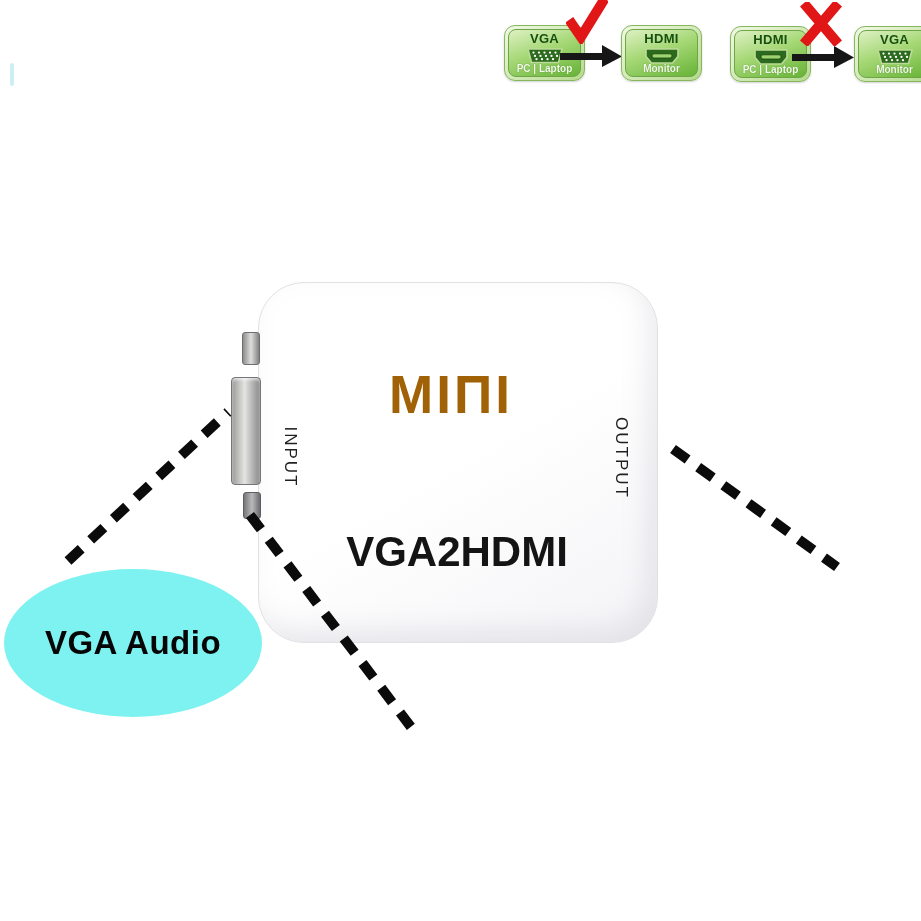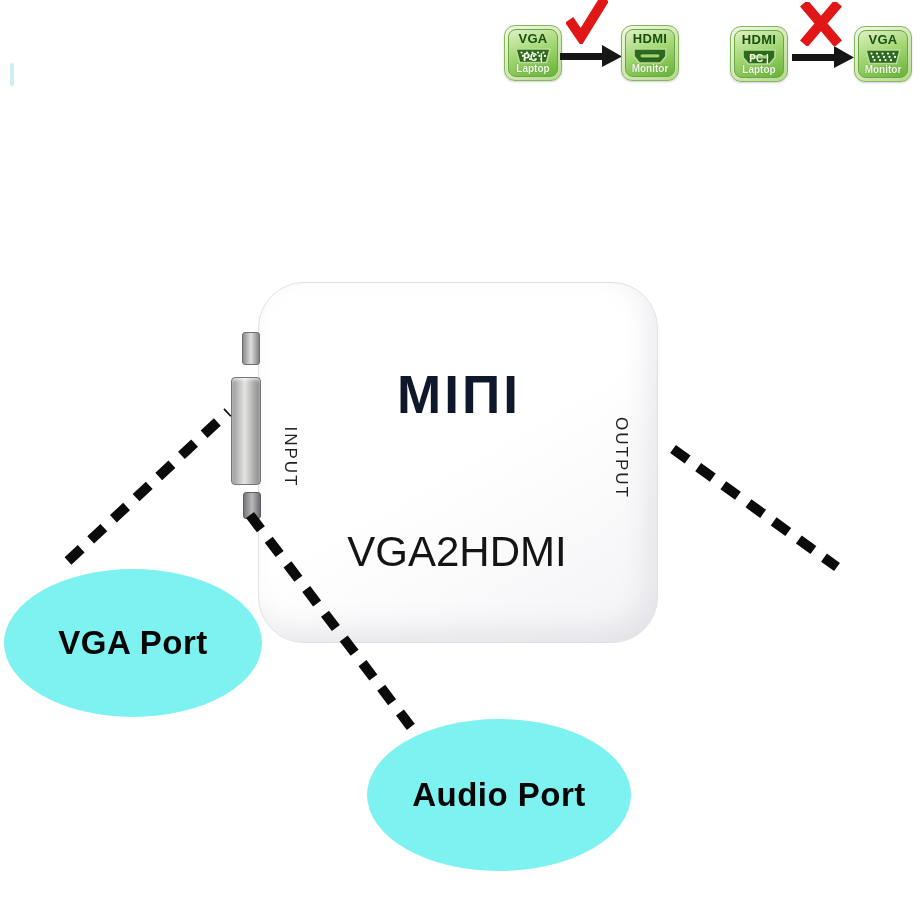--- a/index.html
+++ b/index.html
@@ -3,21 +3,21 @@
 <meta charset="utf-8">
 <style>
   html,body{margin:0;padding:0;background:#ffffff;}
   .canvas{position:relative;width:921px;height:921px;background:#ffffff;overflow:hidden;
           font-family:"Liberation Sans","DejaVu Sans",sans-serif;}
   .abs{position:absolute;}
 
   
   .port-icon{position:absolute;width:56px;height:54px;border-radius:11px;
              background:linear-gradient(145deg,#f0f9e3,#b5da8d);
-             border:1px solid #86b75d;box-shadow:0 1px 2px rgba(0,0,0,.18);}
+             border:1px solid #86b75d;box-shadow:0 1px 2px rgba(0,0,0,.18);padding-left:23px;}
   .port-icon .inner{position:absolute;left:3px;right:3px;top:3px;bottom:3px;border-radius:8px;
              background:linear-gradient(160deg,#def1c4 0%,#a6d876 45%,#66b336 100%);
              border:1px solid #6fa548;display:flex;flex-direction:column;align-items:center;}
   .pi-title{font-size:13px;font-weight:700;color:#174f10;line-height:14px;margin-top:2px;letter-spacing:.3px;}
   .pi-glyph{margin-top:1px;}
   .pi-sub{position:absolute;bottom:2px;width:100%;text-align:center;font-size:10px;font-weight:700;
           color:#f4fbea;text-shadow:0 0 1px #3f7d24;}
 
   .icon-c-src{left:504px;top:25px;}
   .icon-c-dst{left:621px;top:25px;}
@@ -26,23 +26,23 @@
   .arrow-c{left:560px;top:44px;}
   .arrow-w{left:792px;top:45px;}
   .mark-c{left:566px;top:-4px;}
   .mark-w{left:800px;top:2px;}
 
   
   .device-body{left:258px;top:282px;width:398px;height:359px;border-radius:46px;
        background:linear-gradient(150deg,#ffffff 50%,#f3f3f6 100%);
        border:1px solid #e1e1e5;
        box-shadow:inset -10px -12px 26px rgba(150,150,168,.18), inset 8px 10px 18px rgba(255,255,255,.9);}
-  .brand{left:260px;top:364px;width:398px;text-align:center;font-size:53px;font-weight:900;
-         letter-spacing:3px;color:#0f172a;}
-  .model{left:258px;top:528px;width:398px;text-align:center;font-size:42px;font-weight:400;color:#141414;}
+  .brand{left:252px;top:364px;width:398px;text-align:center;font-size:53px;font-weight:900;
+         letter-spacing:3px;color:#a16207;}
+  .model{left:258px;top:528px;width:398px;text-align:center;font-size:42px;font-weight:700;color:#141414;}
   .side-label{white-space:nowrap;font-size:17px;letter-spacing:2px;color:#1f1f1f;}
   .input-label{left:290px;top:457px;transform:translate(-50%,-50%) rotate(90deg);}
   .output-label{left:621px;top:458px;transform:translate(-50%,-50%) rotate(90deg);}
 
   .vga-conn{left:231px;top:377px;width:28px;height:106px;border-radius:4px;
        background:linear-gradient(90deg,#9a9a98,#e4e4e2 45%,#88888a);
        border:1px solid #76767a;box-shadow:inset 0 2px 3px rgba(255,255,255,.6);}
   .screw-top{left:242px;top:332px;width:16px;height:31px;border-radius:3px;
        background:linear-gradient(90deg,#8e8e8c,#dededc 50%,#828284);border:1px solid #6f6f73;}
   .audio-conn{left:243px;top:492px;width:16px;height:25px;border-radius:3px;
@@ -154,20 +154,17 @@
   <div class="abs vga-conn"></div>
   <div class="abs audio-conn"></div>
 
   <svg class="abs overlay" width="921" height="921">
     <line x1="68" y1="561" x2="228" y2="412" stroke="#0b0b0b" stroke-width="10" stroke-dasharray="18 13"></line>
     <line x1="250" y1="515" x2="414" y2="731" stroke="#0b0b0b" stroke-width="10" stroke-dasharray="18 13"></line>
     <line x1="673" y1="449" x2="837" y2="567" stroke="#0b0b0b" stroke-width="10" stroke-dasharray="18 13"></line>
   </svg>
 
   <div class="callout callout-vga">
-    <span>VGA Port</span>
-  </div>
-  <div class="callout callout-audio">
-    <span>Audio Port</span>
+    <span>VGA Audio</span>
   </div>
 
   <div class="abs edge-artifact"></div>
 </div>
 
 </body></html>

